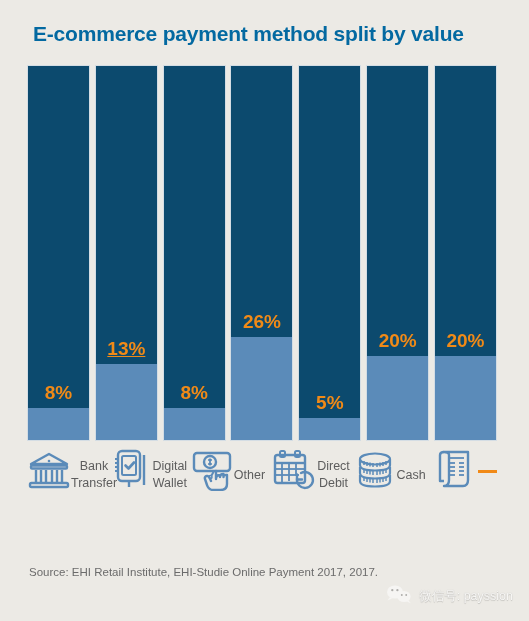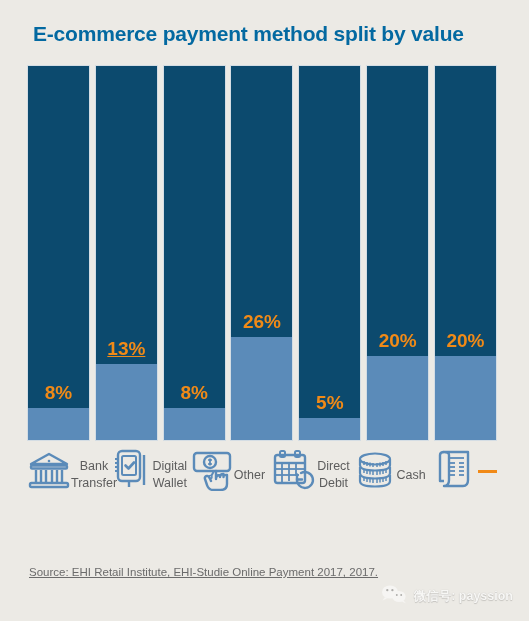--- a/index.html
+++ b/index.html
@@ -90,37 +90,35 @@
     color: #5d5d5d;
     text-align: center;
     white-space: pre-line;
   }
   #source-note {
     position: absolute;
     left: 29px;
     top: 566px;
     font-size: 11.5px;
     color: #6b6b6b;
-    text-decoration: underline;
   }
   #watermark {
     position: absolute;
     right: 16px;
     top: 584px;
     display: flex;
     align-items: center;
     gap: 7px;
     opacity: 0.62;
   }
   #watermark-text {
     font-size: 12.5px;
     color: #ffffff;
     text-shadow: 0 0 1px #9a9a9a, 0 1px 1px #b0aeaa;
     white-space: nowrap;
-    font-weight: bold;
   }
 </style>
 </head>
 <body>
 
 <div id="chart-title">E-commerce payment method split by value</div>
 
 <div id="plot-area">
 
   <div class="column">

